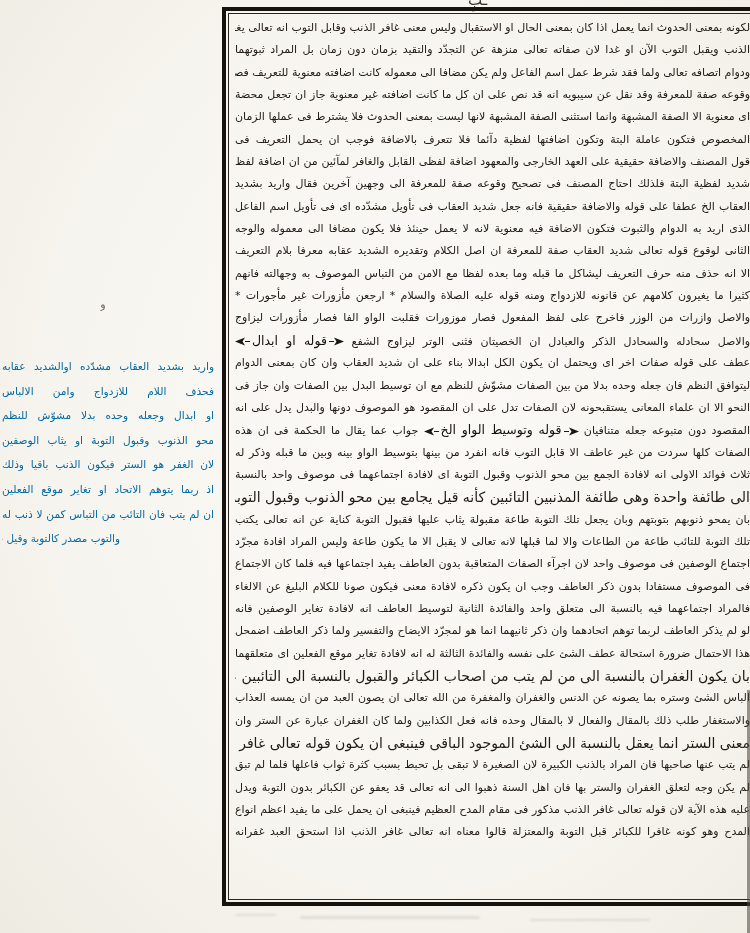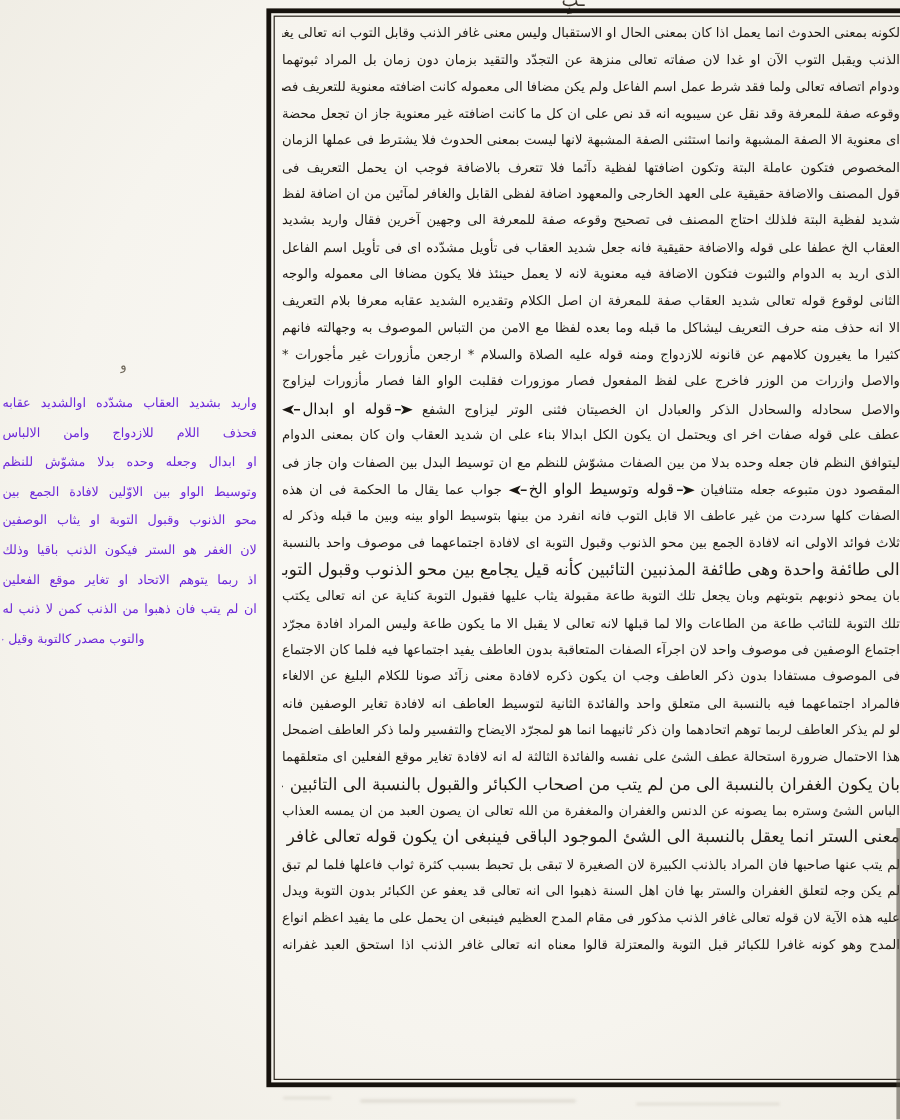--- a/index.html
+++ b/index.html
@@ -32,22 +32,22 @@
   }
   .tline.small{font-size:14px;}
   .cartouche{white-space:nowrap;display:inline;}
   .cartouche b{
     font-weight:normal;font-size:12.5px;letter-spacing:.5px;
     padding:0 2px;color:#15110c;
   }
   .orn{vertical-align:middle;display:inline-block;}
   
   .margin-note{
-    position:absolute;left:2px;top:324px;width:212px;
-    direction:rtl;color:#6d28d9;
+    position:absolute;left:2px;top:354px;width:212px;
+    direction:rtl;color:#0369a1;
   }
   .mline{
     height:24.6px;line-height:24.6px;font-size:10.6px;
     text-align:justify;text-align-last:justify;
     white-space:nowrap;overflow:hidden;
   }
   .mline.last{
     text-align-last:right;padding-right:94px;font-size:10.4px;
   }
   
@@ -70,25 +70,24 @@
 </style>
 </head>
 <body>
 
 <span class="top-fragment">ـبٍ</span>
 
 <div class="margin-note">
   <div class="mline">واريد بشديد العقاب مشدّده اوالشديد عقابه</div>
   <div class="mline">فحذف اللام للازدواج وامن الالباس</div>
   <div class="mline">او ابدال وجعله وحده بدلا مشوّش للنظم</div>
-  <div class="mline">وتوسيط الواو بين الاوّلين لافادة الجمع بين</div>
   <div class="mline">محو الذنوب وقبول التوبة او يثاب الوصفين</div>
   <div class="mline">لان الغفر هو الستر فيكون الذنب باقيا وذلك</div>
   <div class="mline">اذ ربما يتوهم الاتحاد او تغاير موقع الفعلين</div>
-  <div class="mline">ان لم يتب فان ذهبوا من الذنب كمن لا ذنب له</div>
+  <div class="mline">ان لم يتب فان التائب من التباس كمن لا ذنب له</div>
   <div class="mline last">والتوب مصدر كالتوبة وقيل جمعها</div>
 </div>
 
 <span class="stray-mark">و</span>
 
 <div class="frame-outer">
   <div class="frame-inner">
     <div class="text-area">
 
       <div class="tline">لكونه بمعنى الحدوث انما يعمل اذا كان بمعنى الحال او الاستقبال وليس معنى غافر الذنب وقابل التوب انه تعالى يغفر</div>
@@ -112,45 +111,47 @@
           <svg class="orn" width="15" height="9" viewBox="0 0 15 9">
               <path d="M15 4.5 L5 0.5 L7.5 4.5 L5 8.5 Z M5 3.9 L0 3.9 L0 5.1 L5 5.1 Z" fill="#1b1712"></path>
             </svg><b>قوله او ابدال</b><svg class="orn" width="15" height="9" viewBox="0 0 15 9">
               <path d="M0 4.5 L10 0.5 L7.5 4.5 L10 8.5 Z M10 3.9 L15 3.9 L15 5.1 L10 5.1 Z" fill="#1b1712"></path>
             </svg>
         </span>
       </div>
 
       <div class="tline">عطف على قوله صفات اخر اى ويحتمل ان يكون الكل ابدالا بناء على ان شديد العقاب وان كان بمعنى الدوام</div>
       <div class="tline">ليتوافق النظم فان جعله وحده بدلا من بين الصفات مشوّش للنظم مع ان توسيط البدل بين الصفات وان جاز فى</div>
+      <div class="tline">النحو الا ان علماء المعانى يستقبحونه لان الصفات تدل على ان المقصود هو الموصوف دونها والبدل يدل على انه</div>
 
       <div class="tline">
         <span>المقصود دون متبوعه جعله متنافيان</span>
         <span class="cartouche">
           <svg class="orn" width="15" height="9" viewBox="0 0 15 9">
               <path d="M15 4.5 L5 0.5 L7.5 4.5 L5 8.5 Z M5 3.9 L0 3.9 L0 5.1 L5 5.1 Z" fill="#1b1712"></path>
             </svg><b>قوله وتوسيط الواو الخ</b><svg class="orn" width="15" height="9" viewBox="0 0 15 9">
               <path d="M0 4.5 L10 0.5 L7.5 4.5 L10 8.5 Z M10 3.9 L15 3.9 L15 5.1 L10 5.1 Z" fill="#1b1712"></path>
             </svg>
         </span>
         <span>جواب عما يقال ما الحكمة فى ان هذه</span>
       </div>
 
       <div class="tline">الصفات كلها سردت من غير عاطف الا قابل التوب فانه انفرد من بينها بتوسيط الواو بينه وبين ما قبله وذكر له</div>
       <div class="tline">ثلاث فوائد الاولى انه لافادة الجمع بين محو الذنوب وقبول التوبة اى لافادة اجتماعهما فى موصوف واحد بالنسبة</div>
       <div class="tline small">الى طائفة واحدة وهى طائفة المذنبين التائبين كأنه قيل يجامع بين محو الذنوب وقبول التوبة فى حق المذنبين التائبين</div>
       <div class="tline">بان يمحو ذنوبهم بتوبتهم وبان يجعل تلك التوبة طاعة مقبولة يثاب عليها فقبول التوبة كناية عن انه تعالى يكتب</div>
       <div class="tline">تلك التوبة للتائب طاعة من الطاعات والا لما قبلها لانه تعالى لا يقبل الا ما يكون طاعة وليس المراد افادة مجرّد</div>
       <div class="tline">اجتماع الوصفين فى موصوف واحد لان اجرآء الصفات المتعاقبة بدون العاطف يفيد اجتماعها فيه فلما كان الاجتماع</div>
-      <div class="tline">فى الموصوف مستفادا بدون ذكر العاطف وجب ان يكون ذكره لافادة معنى زآئد صونا للكلام البليغ عن الالغاء</div>
+      <div class="tline">فى الموصوف مستفادا بدون ذكر العاطف وجب ان يكون ذكره لافادة معنى فيكون صونا للكلام البليغ عن الالغاء</div>
       <div class="tline">فالمراد اجتماعهما فيه بالنسبة الى متعلق واحد والفائدة الثانية لتوسيط العاطف انه لافادة تغاير الوصفين فانه</div>
       <div class="tline">لو لم يذكر العاطف لربما توهم اتحادهما وان ذكر ثانيهما انما هو لمجرّد الايضاح والتفسير ولما ذكر العاطف اضمحل</div>
       <div class="tline">هذا الاحتمال ضرورة استحالة عطف الشئ على نفسه والفائدة الثالثة له انه لافادة تغاير موقع الفعلين اى متعلقهما</div>
       <div class="tline small">بان يكون الغفران بالنسبة الى من لم يتب من اصحاب الكبائر والقبول بالنسبة الى التائبين عنها وذلك لان الغفر فى اللغة</div>
       <div class="tline">الباس الشئ وستره بما يصونه عن الدنس والغفران والمغفرة من الله تعالى ان يصون العبد من ان يمسه العذاب</div>
+      <div class="tline">والاستغفار طلب ذلك بالمقال والفعال لا بالمقال وحده فانه فعل الكذابين ولما كان الغفران عبارة عن الستر وان</div>
       <div class="tline small">معنى الستر انما يعقل بالنسبة الى الشئ الموجود الباقى فينبغى ان يكون قوله تعالى غافر الذنب انه غافر الكبائر وان</div>
       <div class="tline">لم يتب عنها صاحبها فان المراد بالذنب الكبيرة لان الصغيرة لا تبقى بل تحبط بسبب كثرة ثواب فاعلها فلما لم تبق</div>
       <div class="tline">لم يكن وجه لتعلق الغفران والستر بها فان اهل السنة ذهبوا الى انه تعالى قد يعفو عن الكبائر بدون التوبة ويدل</div>
       <div class="tline">عليه هذه الآية لان قوله تعالى غافر الذنب مذكور فى مقام المدح العظيم فينبغى ان يحمل على ما يفيد اعظم انواع</div>
       <div class="tline">المدح وهو كونه غافرا للكبائر قبل التوبة والمعتزلة قالوا معناه انه تعالى غافر الذنب اذا استحق العبد غفرانه</div>
 
     </div>
   </div>
 </div>
 

